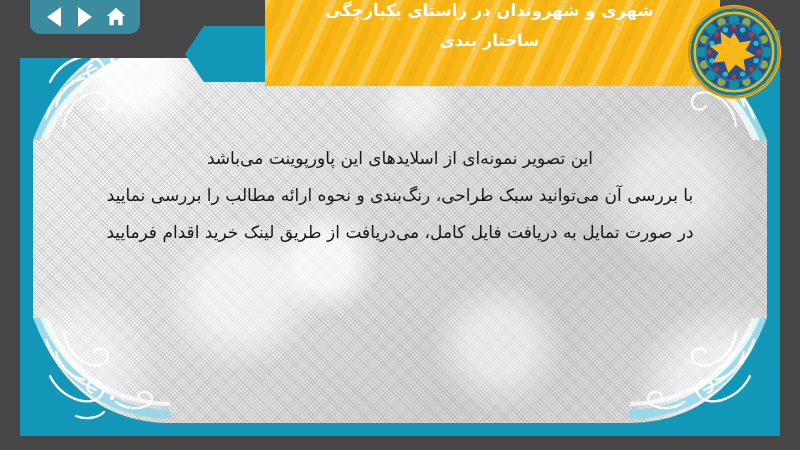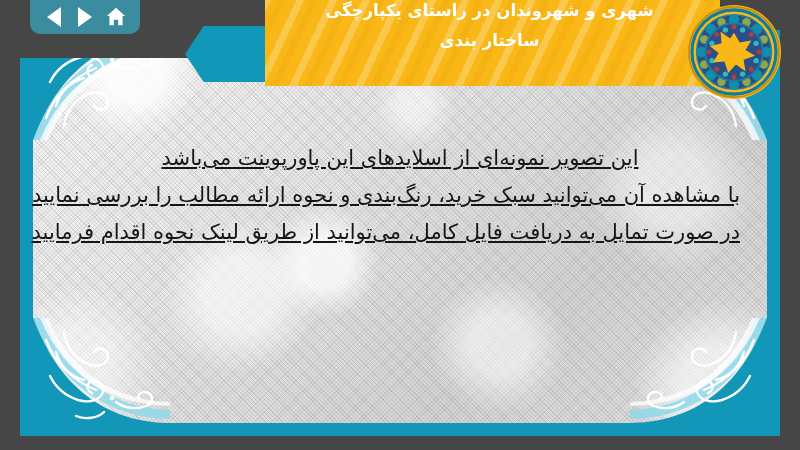--- a/index.html
+++ b/index.html
@@ -163,25 +163,24 @@
     position: absolute;
     left: 40px;
     right: 40px;
     top: 118px;
     direction: rtl;
     text-align: center;
     color: #161616;
     z-index: 20;
   }
   #body-text p {
-    font-size: 21px;
+    font-size: 17px;
     line-height: 37px;
     font-weight: 400;
     white-space: nowrap;
-    text-decoration: underline;
   }
 </style>
 </head>
 <body>
 
 <div id="stage">
 
   <div id="header-wedge"></div>
 
   <div id="navbar">
@@ -270,22 +269,22 @@
           <path d="M96 34 C104 28 116 26 126 30 C134 33 134 42 126 44 C120 45 116 40 120 36"></path>
         </g>
         <g fill="#ffffff">
           <circle cx="60" cy="68" r="2.4"></circle>
         </g>
       </svg>
     </div>
 
     <div id="body-text">
       <p>این تصویر نمونه‌ای از اسلایدهای این پاورپوینت می‌باشد</p>
-      <p>با مشاهده آن می‌توانید سبک خرید، رنگ‌بندی و نحوه ارائه مطالب را بررسی نمایید</p>
-      <p>در صورت تمایل به دریافت فایل کامل، می‌توانید از طریق لینک نحوه اقدام فرمایید</p>
+      <p>با بررسی آن می‌توانید سبک طراحی، رنگ‌بندی و نحوه ارائه مطالب را بررسی نمایید</p>
+      <p>در صورت تمایل به دریافت فایل کامل، می‌دریافت از طریق لینک خرید اقدام فرمایید</p>
     </div>
   </div>
 
   <div id="title-tab"></div>
 
   <div id="title-banner">
 
     <div id="title-text">
       <div>شهری و شهروندان در راستای یکپارچگی</div>
       <div>ساختار بندی</div>

